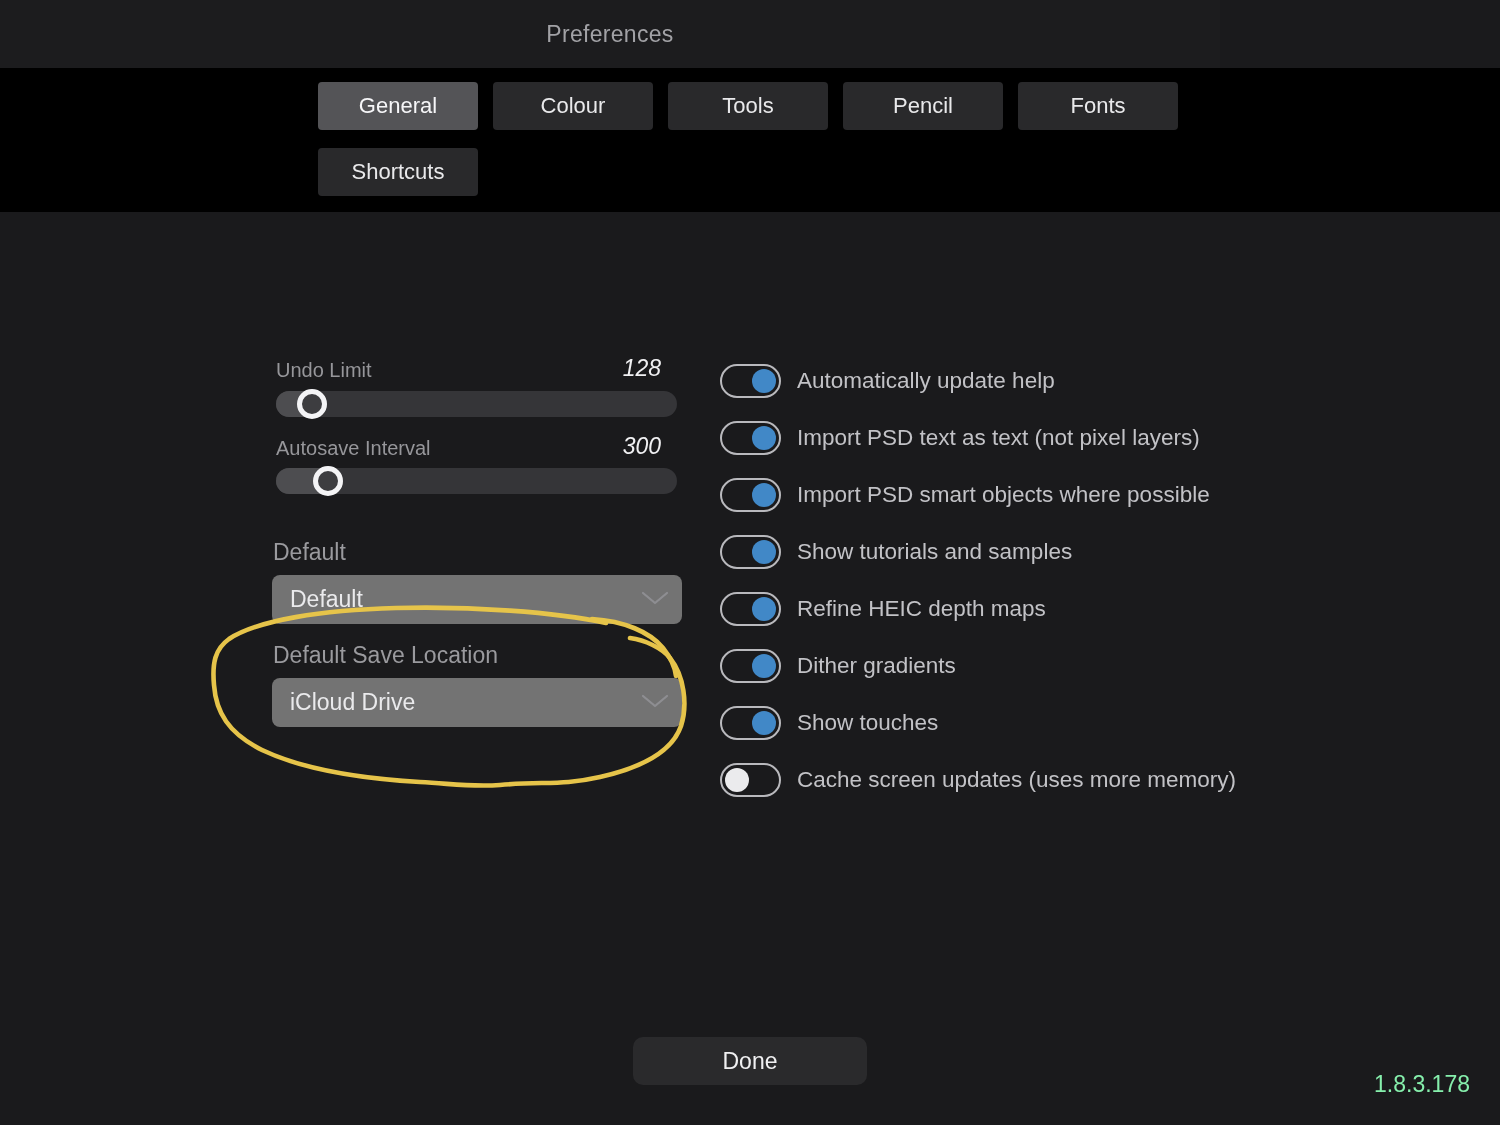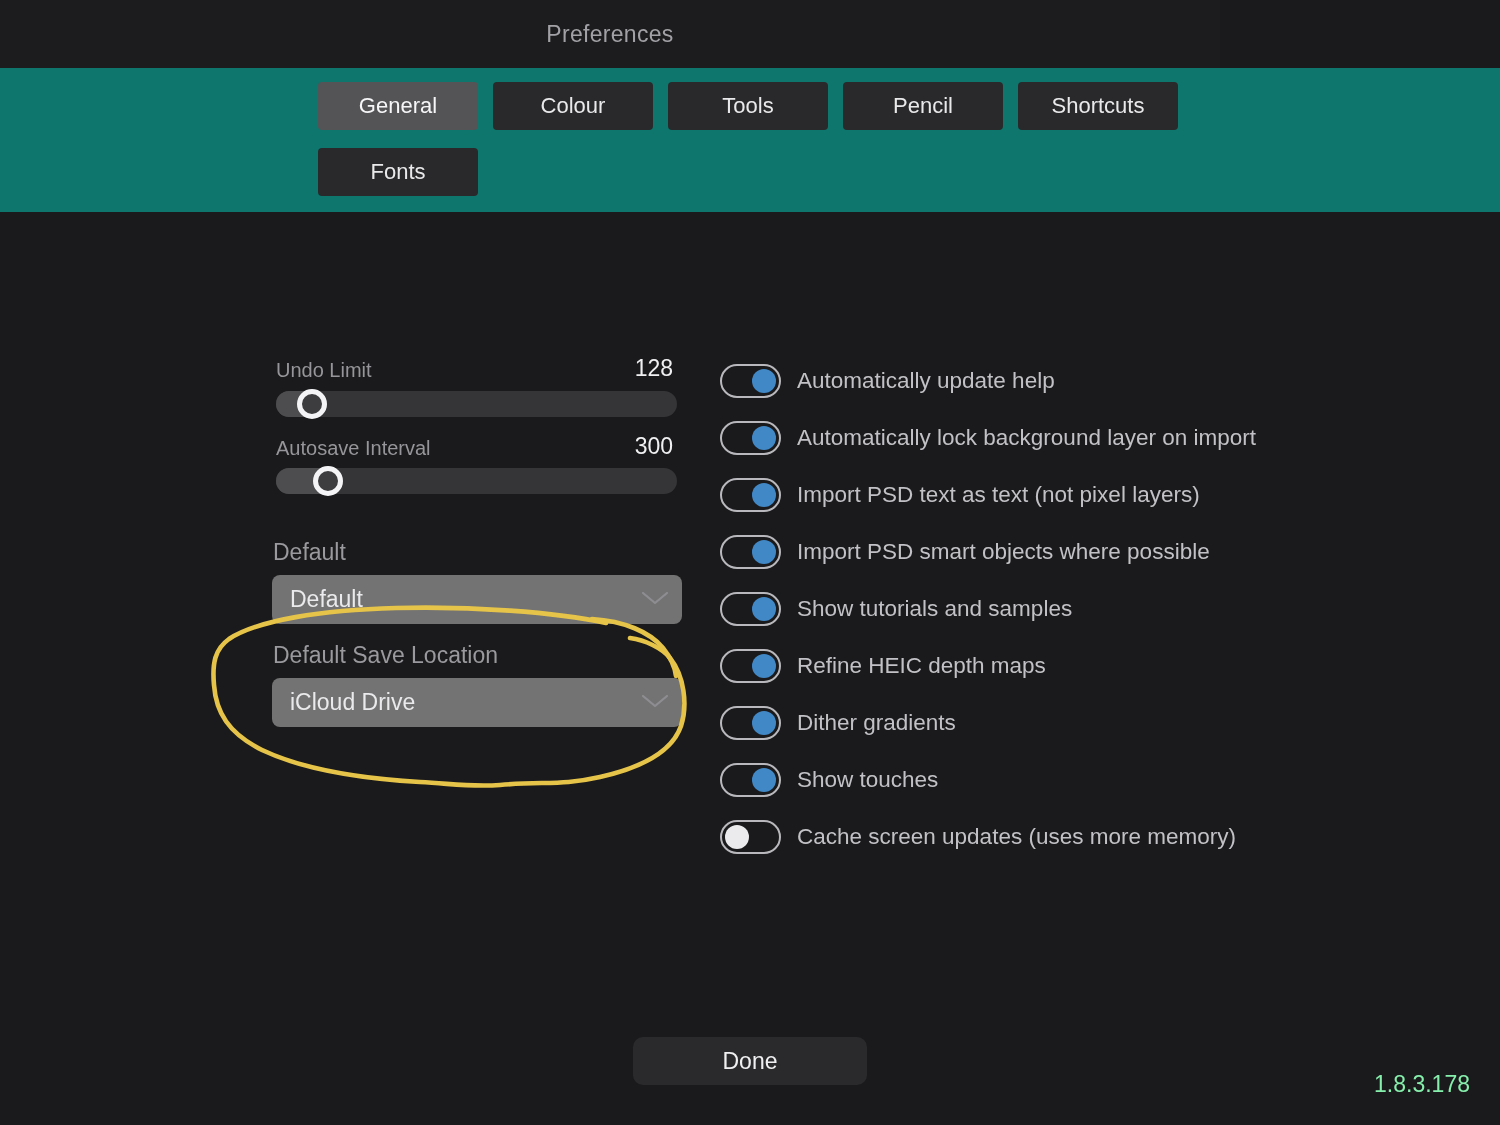--- a/index.html
+++ b/index.html
@@ -17,39 +17,39 @@
   .titlebar {
     position:absolute; left:0; top:0; width:1220px; height:68px;
     background:#1c1c1e;
     display:flex; align-items:center; justify-content:center;
   }
   .titlebar .title { color:#a2a2a6; font-size:23px; letter-spacing:.3px; }
 
   
   .tabbar {
     position:absolute; left:0; top:68px; width:1500px; height:144px;
-    background:#0f766e;
+    background:#000000;
   }
   .tabs {
     position:absolute; left:318px; top:14px; width:862px;
     display:flex; flex-wrap:wrap; column-gap:15px; row-gap:18px;
   }
   .tab {
     width:160px; height:48px; background:#29292b; border:none; border-radius:4px;
     color:#e9e9eb; font-size:22px; font-family:inherit;
     display:flex; align-items:center; justify-content:center; cursor:pointer;
   }
   .tab.selected { background:#545457; color:#f6f6f8; }
 
   
   .field-label { position:absolute; color:#96969a; font-size:20px; }
   .big-label   { position:absolute; color:#9a9a9e; font-size:23px; }
   .slider-value {
-    position:absolute; left:272px; width:401px; text-align:right;
-    color:#f0f0f2; font-size:23px;
+    position:absolute; left:260px; width:401px; text-align:right;
+    color:#f0f0f2; font-size:23px;font-style:italic;
   }
   .slider {
     position:absolute; left:276px; width:401px; height:26px;
     background:#353538; border-radius:13px;
   }
   .slider .fill {
     position:absolute; left:0; top:0; height:26px;
     background:#4d4d50; border-radius:13px;
   }
   .slider .knob {
@@ -105,22 +105,22 @@
 <div class="titlebar">
   <span class="title">Preferences</span>
 </div>
 
 <div class="tabbar">
   <div class="tabs">
     <button class="tab selected">General</button>
     <button class="tab">Colour</button>
     <button class="tab">Tools</button>
     <button class="tab">Pencil</button>
+    <button class="tab">Fonts</button>
     <button class="tab">Shortcuts</button>
-    <button class="tab">Fonts</button>
   </div>
 </div>
 
 <span class="field-label" style="left:276px; top:359px;">Undo Limit</span>
 <span class="slider-value" style="top:355px;">128</span>
 <div class="slider" style="top:391px;">
   <div class="fill" style="width: calc(9% + 15px);"></div>
   <div class="knob" style="left: 9%;"></div>
 </div>
 
@@ -150,26 +150,20 @@
       </svg>
   </span>
 </div>
 
 <div class="toggle-list">
   <div class="toggle-row">
     <div class="switch on">
         <div class="dot"></div>
       </div>
     <span class="t-label">Automatically update help</span>
-  </div>
-  <div class="toggle-row">
-    <div class="switch on">
-        <div class="dot"></div>
-      </div>
-    <span class="t-label">Automatically lock background layer on import</span>
   </div>
   <div class="toggle-row">
     <div class="switch on">
         <div class="dot"></div>
       </div>
     <span class="t-label">Import PSD text as text (not pixel layers)</span>
   </div>
   <div class="toggle-row">
     <div class="switch on">
         <div class="dot"></div>

